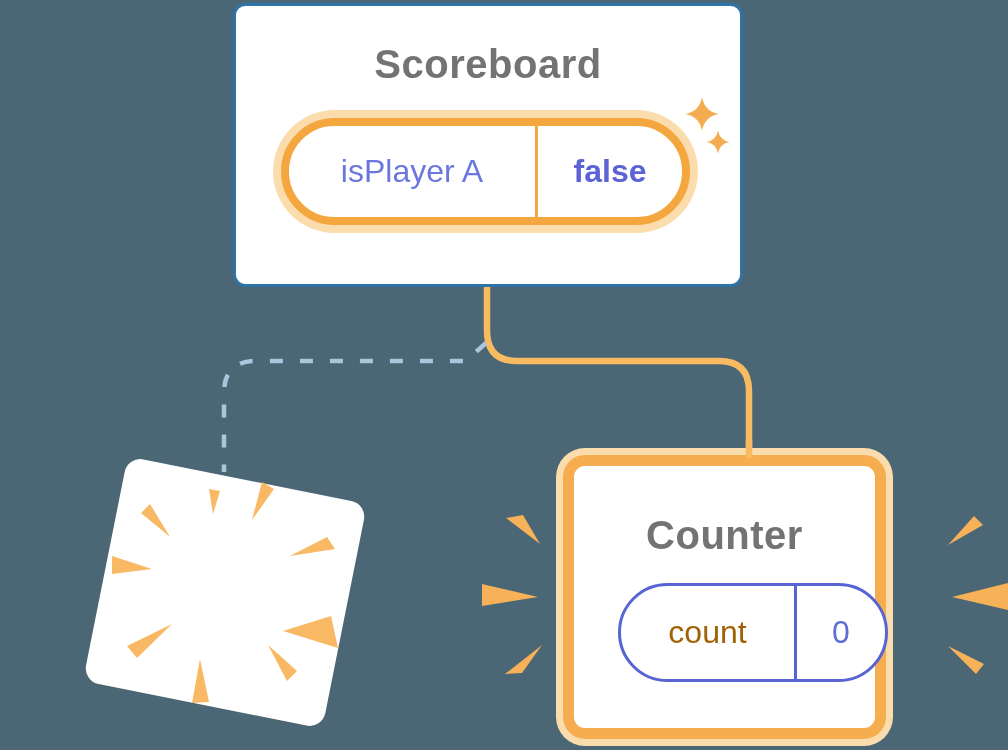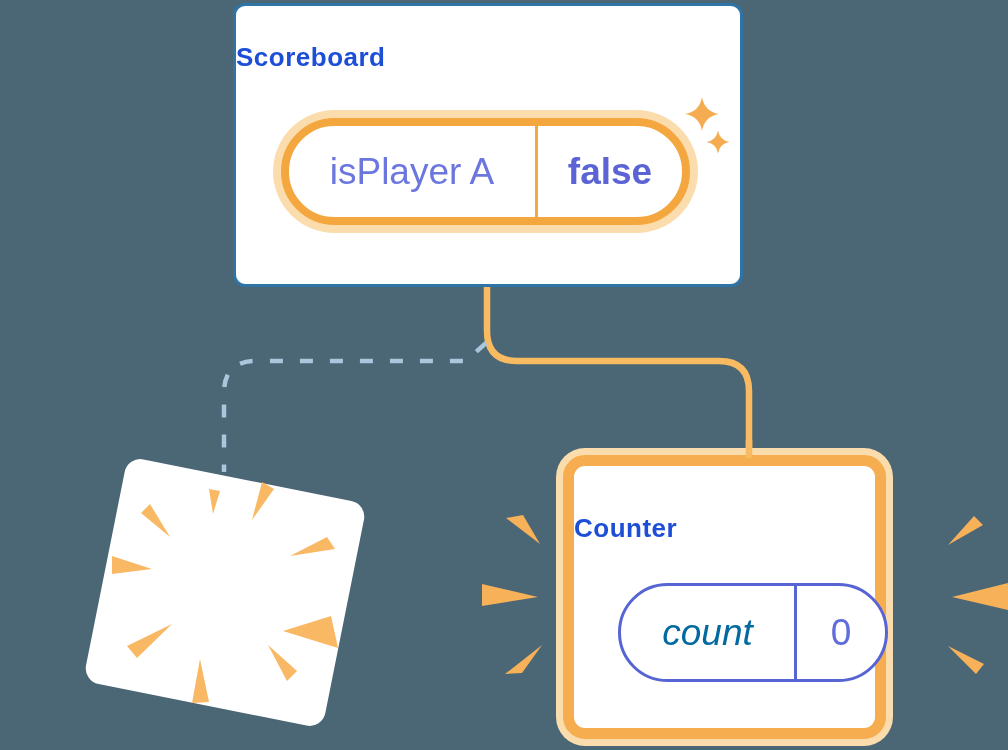--- a/index.html
+++ b/index.html
@@ -8,52 +8,52 @@
     overflow:hidden;font-family:"Liberation Sans","DejaVu Sans",sans-serif;
   }
   .layer{position:absolute;left:0;top:0;width:1008px;height:750px;pointer-events:none;}
   .layer-connectors{z-index:1;}
   .card{position:absolute;background:#fff;box-sizing:border-box;z-index:2;}
   .scoreboard{
     left:233px;top:3px;width:510px;height:284px;
     border:3px solid #2E74A6;border-radius:12px;
   }
   .card-title{
-    position:absolute;left:0;width:100%;text-align:left;
-    font-size:26px;font-weight:600;color:#1d4ed8;letter-spacing:.5px;
+    position:absolute;left:0;width:100%;text-align:center;
+    font-size:40px;font-weight:600;color:#737373;letter-spacing:.5px;
   }
   .scoreboard .card-title{top:36px;}
   .pill{
     position:absolute;display:flex;align-items:stretch;background:#fff;
     border-radius:999px;box-sizing:border-box;overflow:hidden;
   }
   .pill-highlight{
     left:45px;top:112px;width:409px;height:107px;
     border:8px solid #F5A73F;
     box-shadow:0 0 0 8px #FBDDAD;
   }
-  .pill-cell{display:flex;align-items:center;justify-content:center;font-size:37px;}
+  .pill-cell{display:flex;align-items:center;justify-content:center;font-size:32px;}
   .pill-highlight .pill-label{width:246px;color:#6B77DF;}
   .pill-highlight .pill-divider{width:3px;background:#F5A73F;}
   .pill-highlight .pill-value{flex:1;color:#5B63D5;font-weight:bold;}
   .destroyed{
     left:103px;top:478px;width:244px;height:229px;
     border-radius:16px;transform:rotate(11.3deg);
   }
   .counter{
     left:563px;top:455px;width:323px;height:284px;
     border:11px solid #F6AD4F;border-radius:22px;
     box-shadow:0 0 0 7px #FBDDAD;
   }
   .counter .card-title{top:47px;}
   .pill-plain{
     left:44px;top:117px;width:270px;height:99px;
     border:3px solid #5765D4;
   }
-  .pill-plain .pill-label{width:173px;color:#0369a1;font-style:italic;}
+  .pill-plain .pill-label{width:173px;color:#a16207;}
   .pill-plain .pill-divider{width:3px;background:#5765D4;}
   .pill-plain .pill-value{flex:1;color:#5F6CD9;}
   .layer-accents{z-index:3;}
 </style>
 </head>
 <body>
 
 <div class="stage">
 
   <svg class="layer layer-connectors" viewBox="0 0 1008 750">

